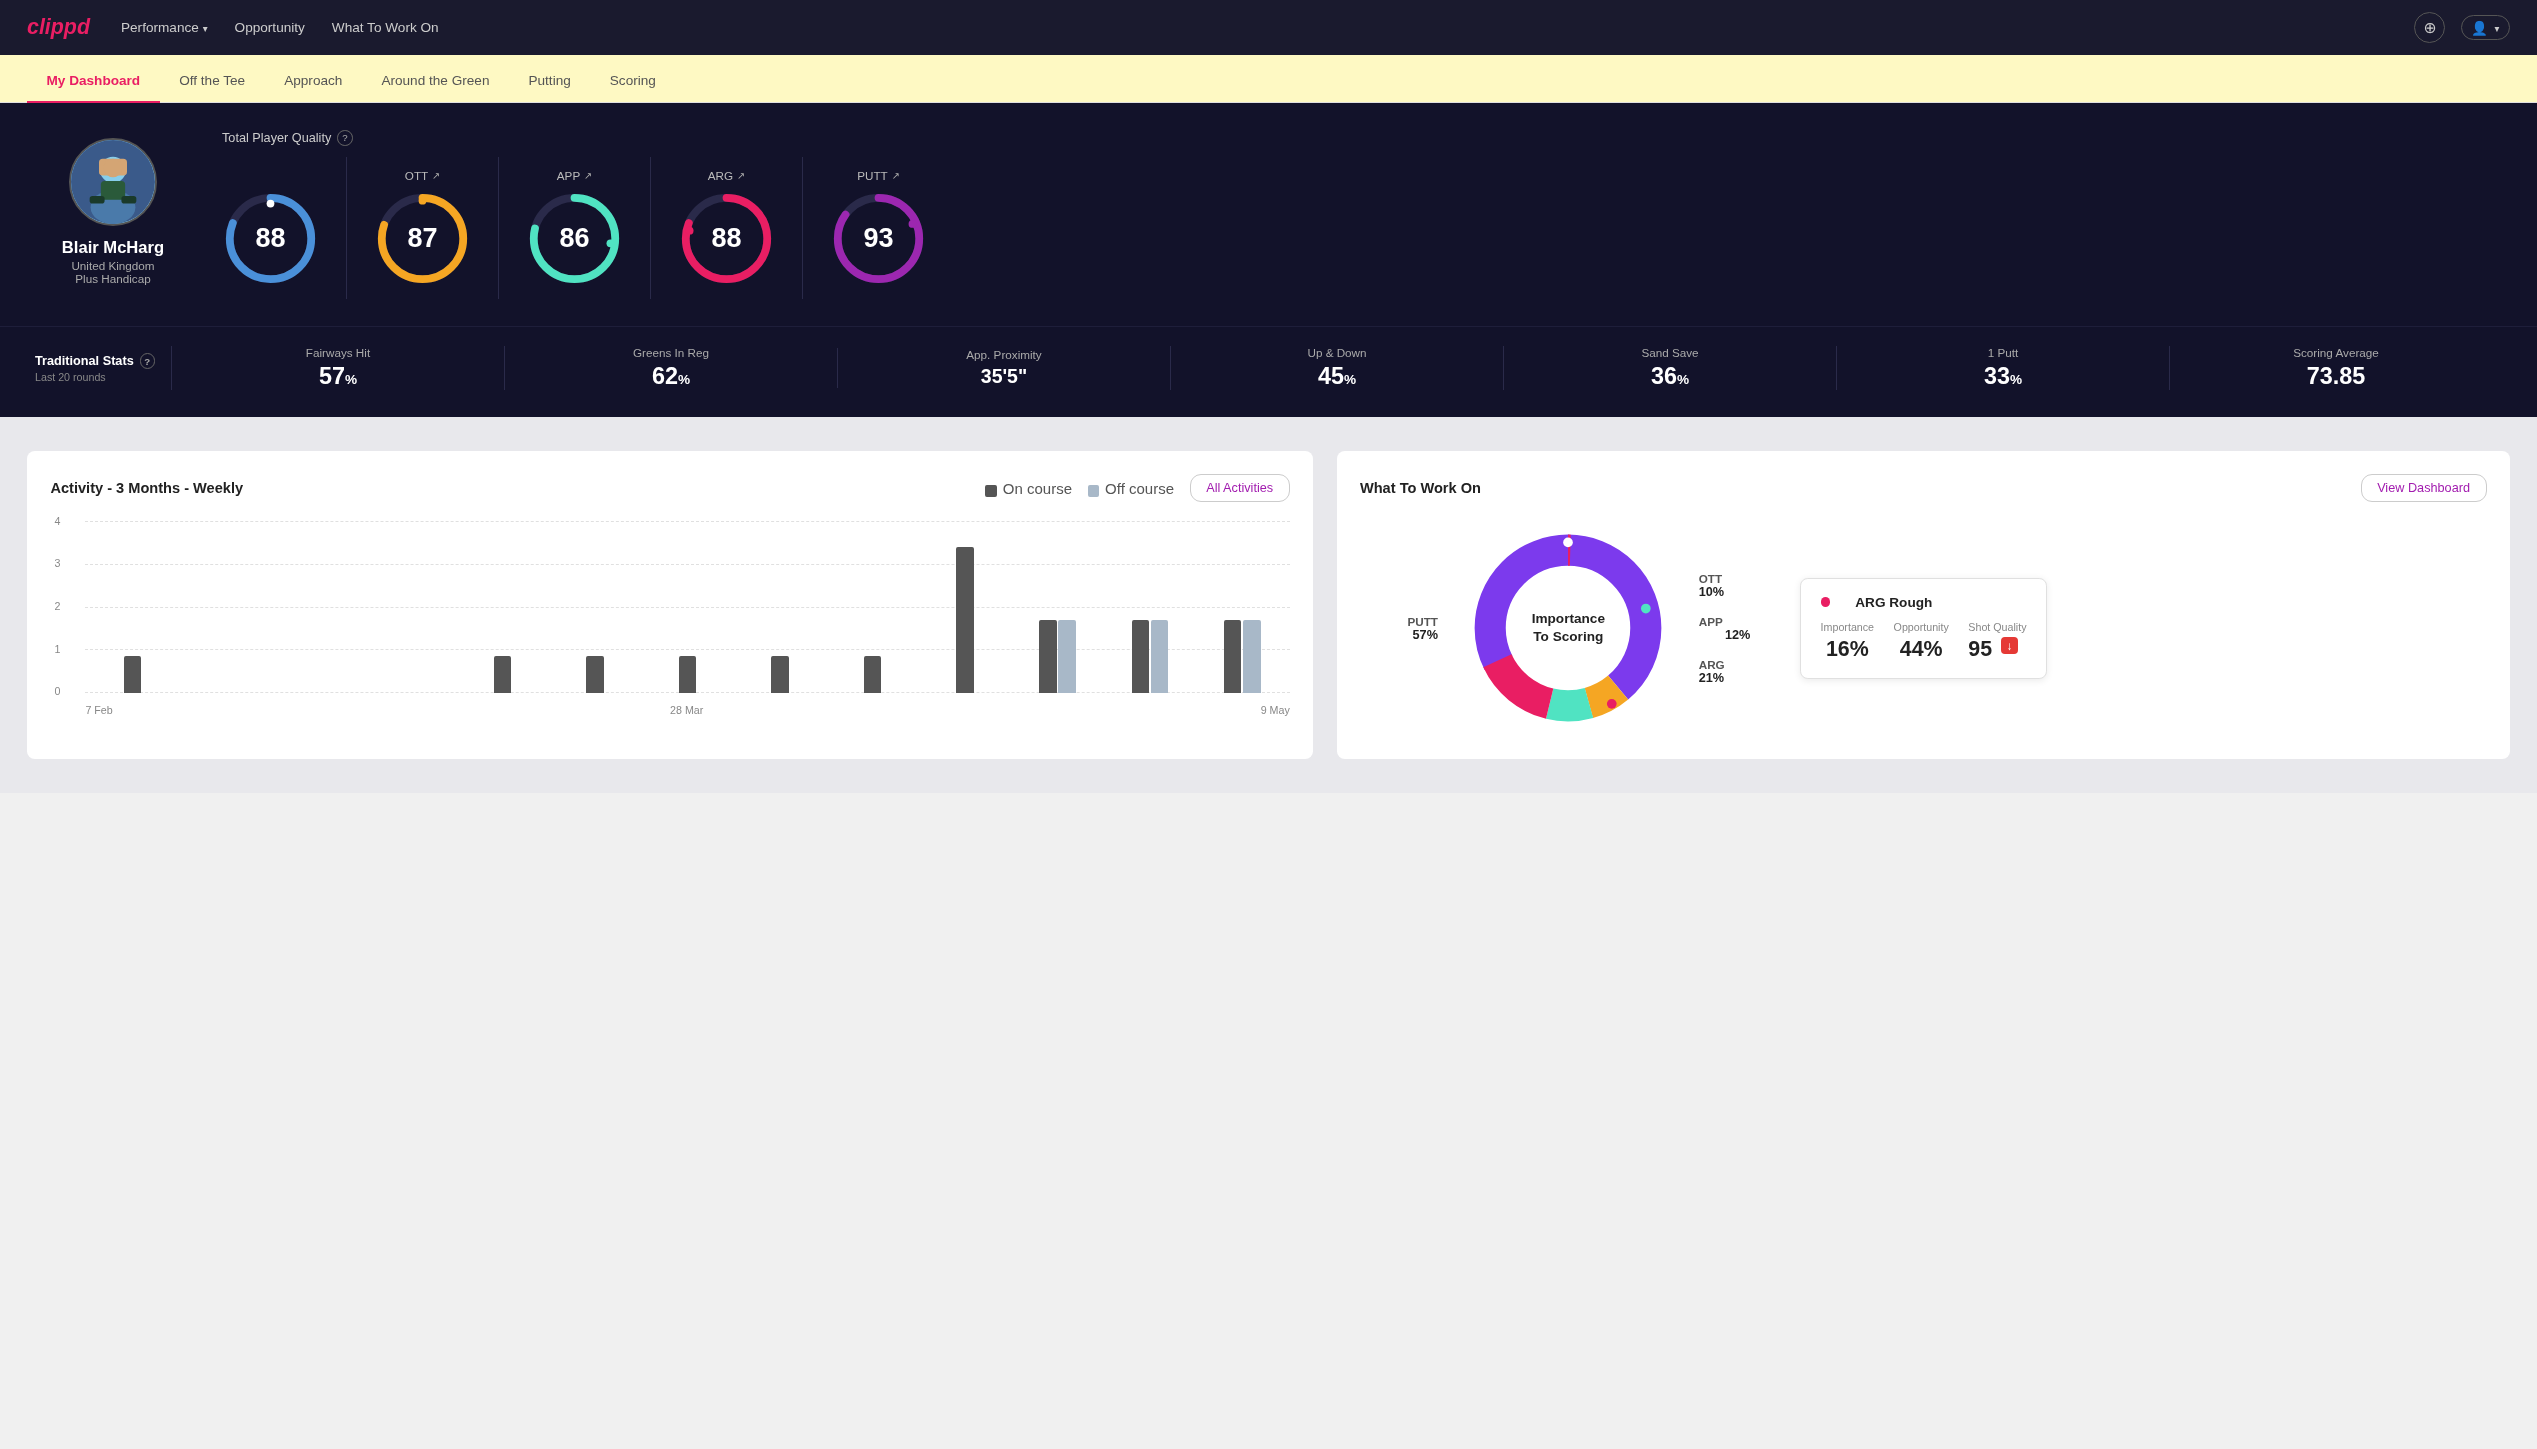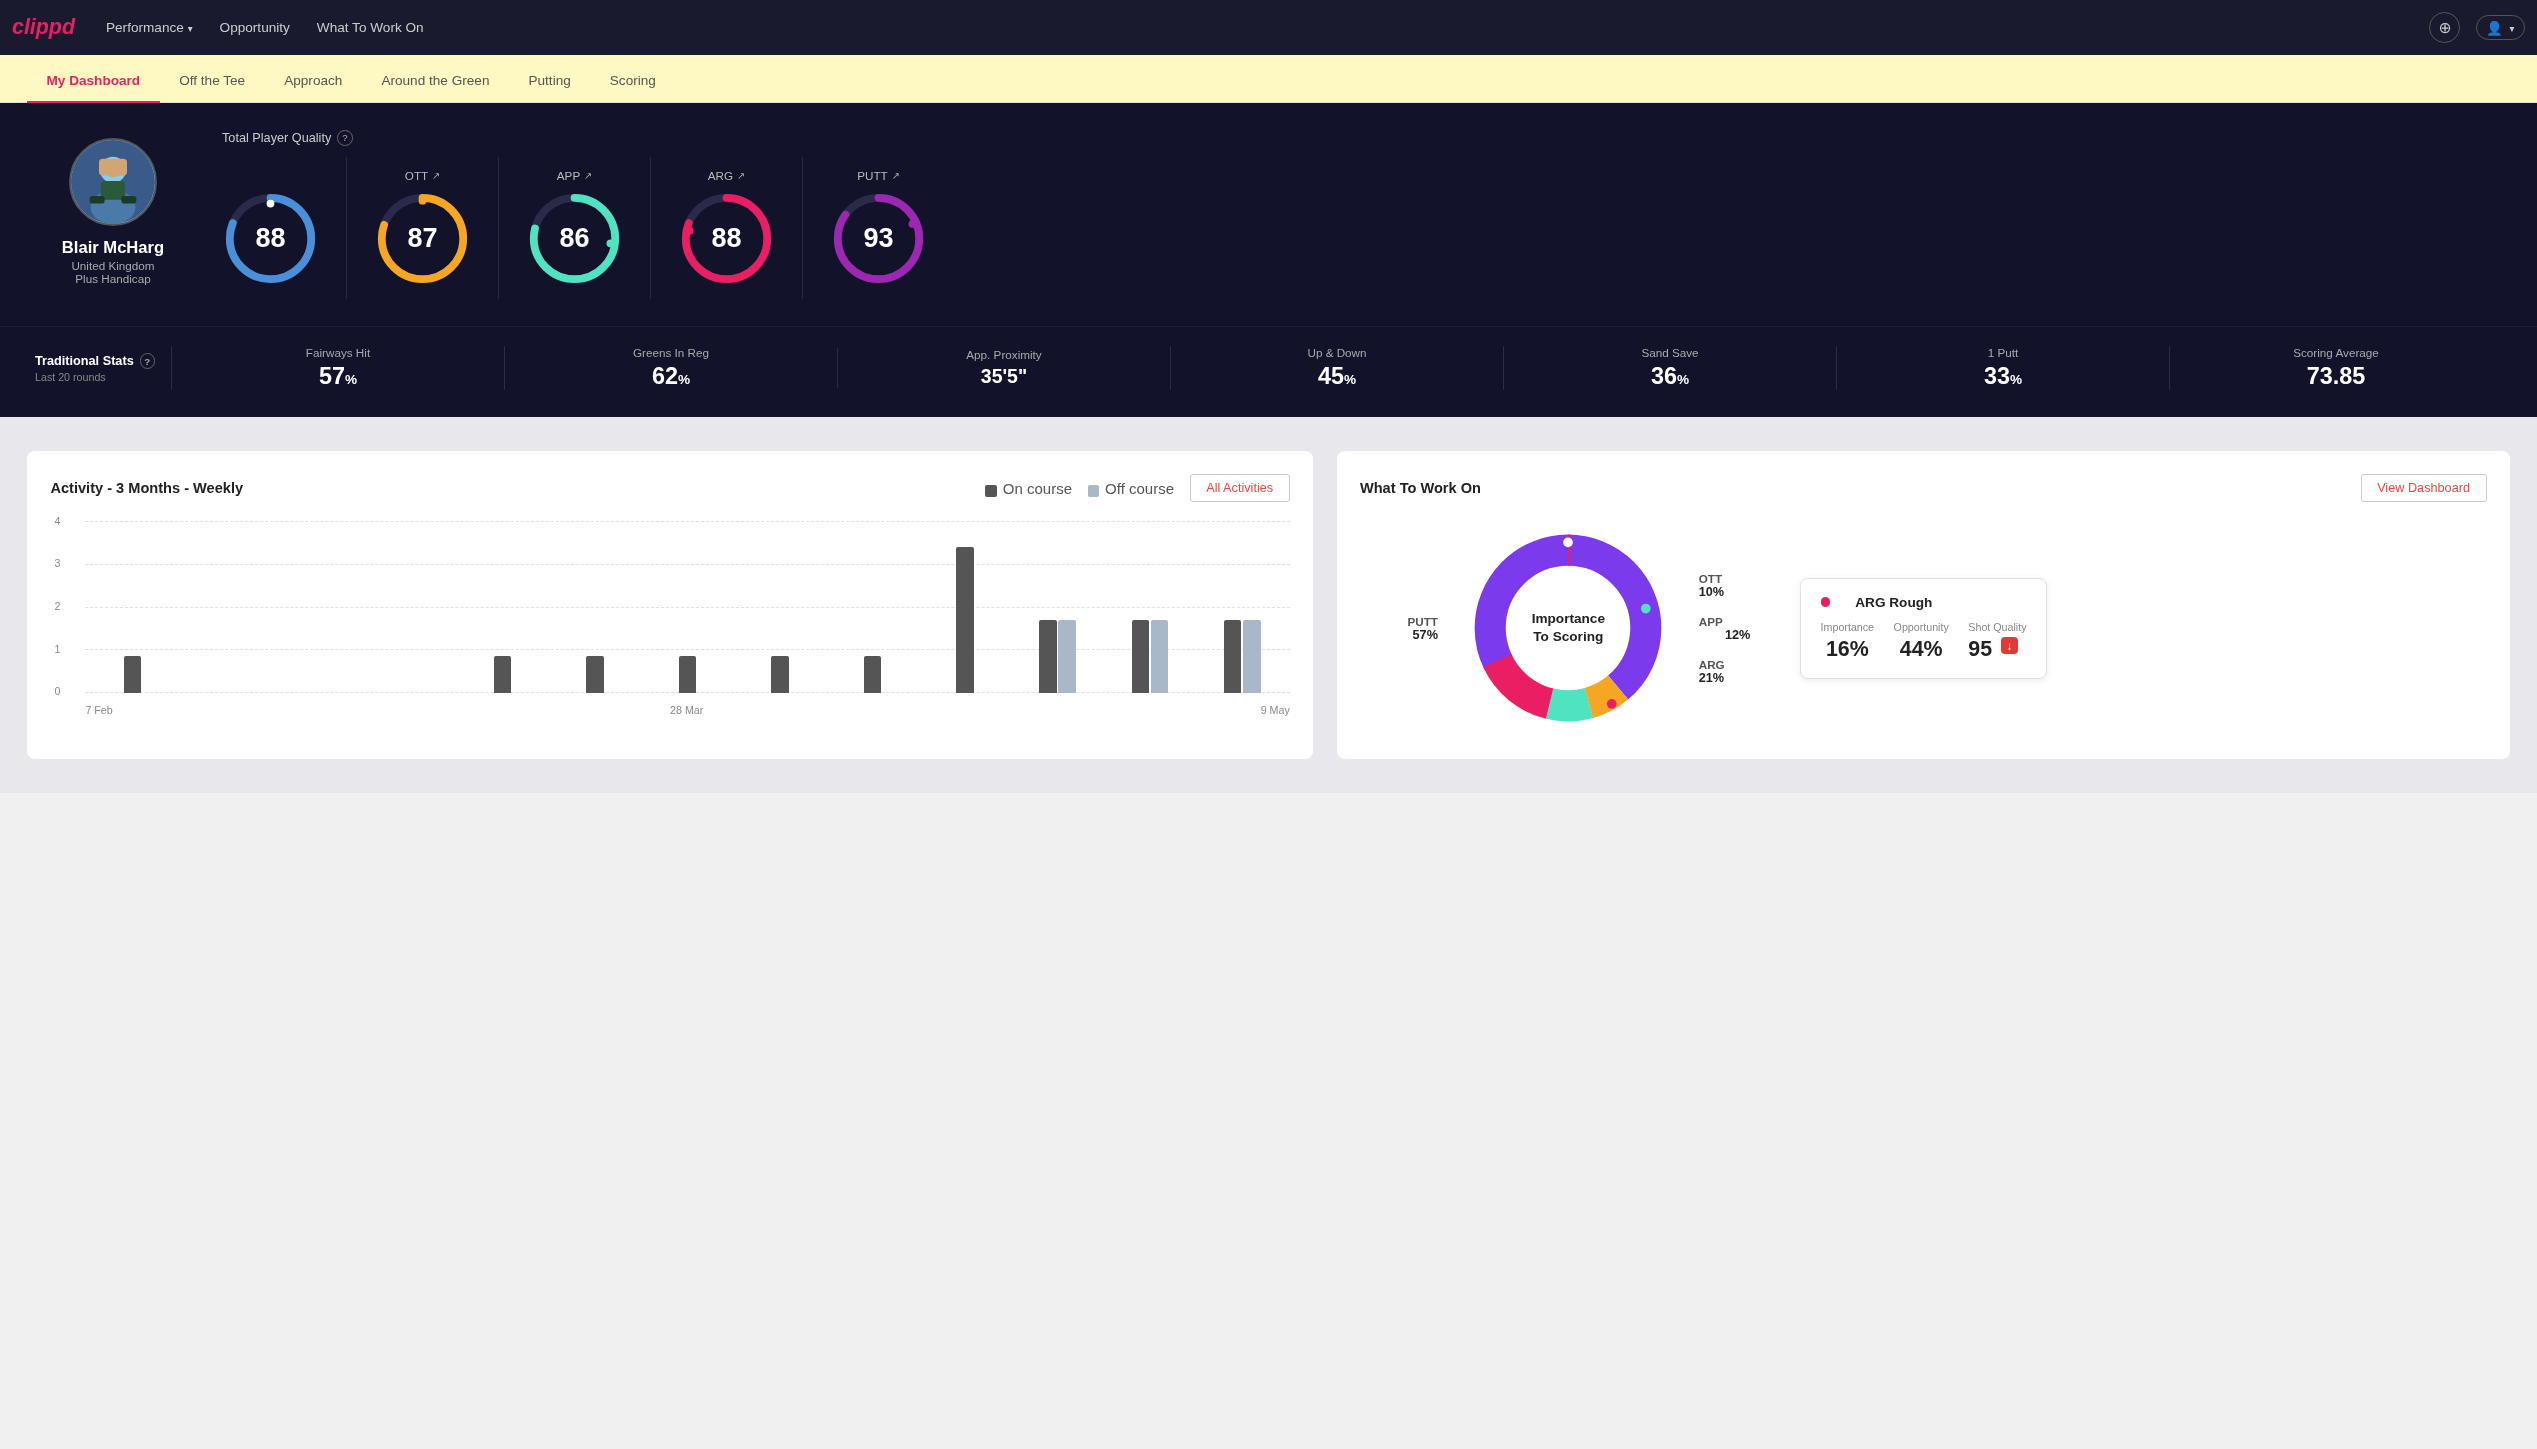--- a/index.html
+++ b/index.html
@@ -3,21 +3,21 @@
   <meta charset="utf-8">
   <style>
     * { box-sizing: border-box; margin: 0; padding: 0; }
     body { font-family: -apple-system, BlinkMacSystemFont, 'Segoe UI', sans-serif; background: #f0f0f0; color: #fff; }
 
     
     .top-nav {
       background: #1a1a2e;
       display: flex;
       align-items: center;
-      padding: 0 12px;
+      padding: 0 27px;
       height: 55px;
       gap: 31px;
     }
     .logo { color: #e91e63; font-size: 21.4px; font-weight: 800; font-style: italic; }
     .nav-links { display: flex; gap: 27px; flex: 1; }
     .nav-link {
       color: #ccc;
       font-size: 13.6px;
       cursor: pointer;
       display: flex;
@@ -158,24 +158,24 @@
       justify-content: space-between;
       margin-bottom: 19.5px;
     }
     .panel-title { font-size: 14.6px; font-weight: 600; color: #222; }
     .legend { display: flex; gap: 15.6px; align-items: center; }
     .legend-item { display: flex; align-items: flex-end; gap: 5.8px; font-size: 15px; color: #555; }
     .legend-dot { width: 11.7px; height: 11.7px; border-radius: 1.9px; }
     .outline-btn {
       border: 1.5px solid #ccc;
       background: #fff;
-      border-radius: 3px;
+      border-radius: 11px;
       padding: 5.8px 15.6px;
       font-size: 12.7px;
-      color: #ef4444;
+      color: #a21caf;
       cursor: pointer;
     }
 
     
     .chart-area { position: relative; height: 195px; }
     .chart-grid {
       position: absolute; left: 35px; right: 0; top: 0; bottom: 23.4px;
       display: flex; flex-direction: column; justify-content: space-between;
     }
     .grid-line {

